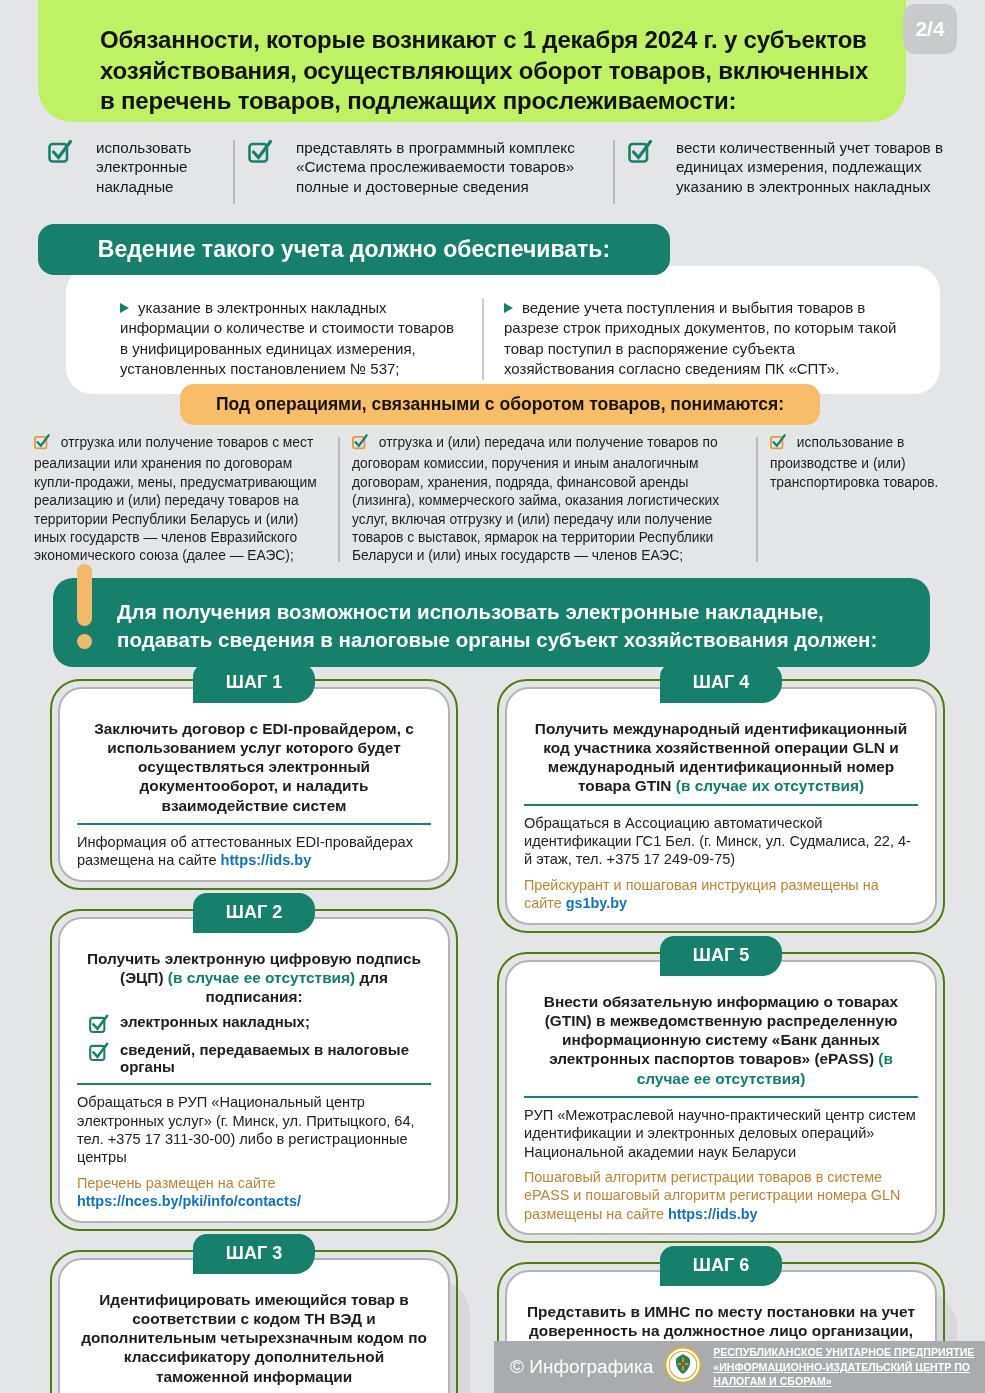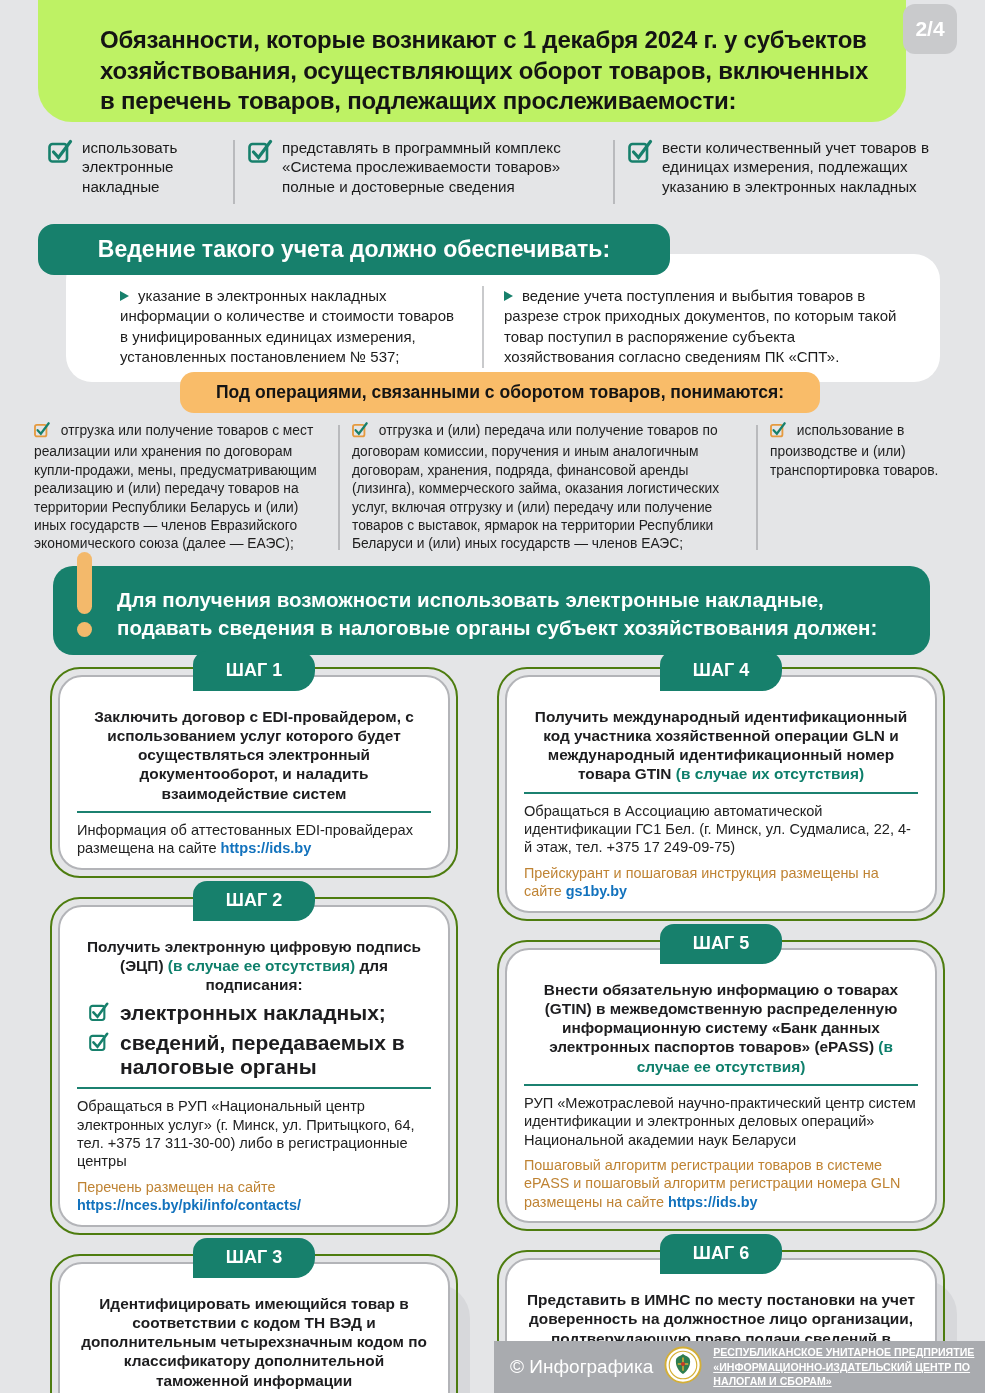--- a/index.html
+++ b/index.html
@@ -9,29 +9,29 @@
   
   .header{position:relative;margin-left:38px;width:868px;height:122px;background:#bef264;
           border-radius:0 0 34px 34px;box-sizing:border-box;padding:25px 30px 0 62px;}
   .header h1{margin:0;font-size:24px;line-height:1.28;font-weight:bold;color:#141414;letter-spacing:-0.2px;max-width:800px;}
   .page-badge{position:absolute;top:4px;right:28px;width:54px;height:50px;background:#c9cacc;
           border-radius:12px;display:flex;align-items:center;justify-content:center;
           color:#fff;font-size:21px;font-weight:bold;}
 
   
   .checklist{display:flex;align-items:flex-start;margin:16px 0 0 48px;}
-  .c-item{display:flex;gap:8px;align-items:flex-start;}
+  .c-item{display:flex;gap:22px;align-items:flex-start;}
   .c-item .txt{font-size:15.2px;line-height:1.28;color:#1a1a1a;}
   .c-item.w1{width:172px;}
   .c-item.w2{width:352px;}
   .c-item.w3{width:344px;}
   .vsep{width:2px;background:#b9babd;height:64px;margin:2px 13px 0 13px;flex:0 0 2px;}
 
   
-  .sec-green{position:relative;z-index:2;margin:20px 0 0 38px;width:632px;box-sizing:border-box;
+  .sec-green{position:relative;z-index:2;margin:20px 0 12px 38px;width:632px;box-sizing:border-box;
           background:#17806c;color:#fff;border-radius:16px;text-align:center;
           font-size:23px;font-weight:bold;padding:12px 10px;}
   .acc-card{position:relative;z-index:1;margin:-21px 45px 0 66px;background:#ffffff;border-radius:26px;
           box-sizing:border-box;display:flex;padding:32px 34px 14px 54px;}
   .acc-col{font-size:15px;line-height:1.36;color:#1c1c1c;}
   .acc-col.a{width:342px;}
   .acc-col.b{flex:1;}
   .acc-div{width:2px;background:#c9cacc;margin:0 20px;}
   .tri{display:inline-block;width:0;height:0;border-left:9px solid #17806c;
        border-top:5.5px solid transparent;border-bottom:5.5px solid transparent;margin-right:9px;}
@@ -66,21 +66,21 @@
   .ring{position:relative;border:2px solid #4d7c0f;border-radius:30px;padding:6px;box-sizing:border-box;}
   .card{background:#fff;border:2px solid #b3b4b8;border-radius:24px;box-sizing:border-box;
         padding:30px 15px 10px;text-align:center;}
   .title{font-size:15.4px;line-height:1.25;font-weight:bold;color:#1d1d1f;margin:0 2px;}
   .accent{color:#0e7f6b;}
   .divider{height:2px;background:#1b8170;margin:8px 2px;}
   .body{font-size:14.6px;line-height:1.26;color:#222;text-align:left;margin:0 2px;}
   .note{font-size:14.4px;line-height:1.28;color:#bf8333;text-align:left;margin:7px 2px 0;}
   .link{color:#1272bd;font-weight:bold;text-decoration:none;}
   .checks{margin:7px 0 0 14px;text-align:left;}
-  .check-row{display:flex;gap:10px;align-items:flex-start;font-size:21px;font-weight:bold;
+  .check-row{display:flex;gap:10px;align-items:flex-start;font-size:15px;font-weight:bold;
              color:#1d1d1f;margin-top:4px;}
   .teal-note{font-size:13.5px;line-height:1.3;font-style:italic;color:#17806c;text-align:center;margin:6px 4px 4px;}
 
   
   .footer{position:absolute;left:494px;top:1341px;width:491px;height:52px;background:#a9abaf;
           display:flex;align-items:center;gap:11px;box-sizing:border-box;padding-left:16px;}
   .f-copy{color:#fff;font-size:19px;white-space:nowrap;}
   .f-org{color:#fff;font-size:10.6px;font-weight:bold;line-height:1.4;text-decoration:underline;}
 </style>
 </head>

